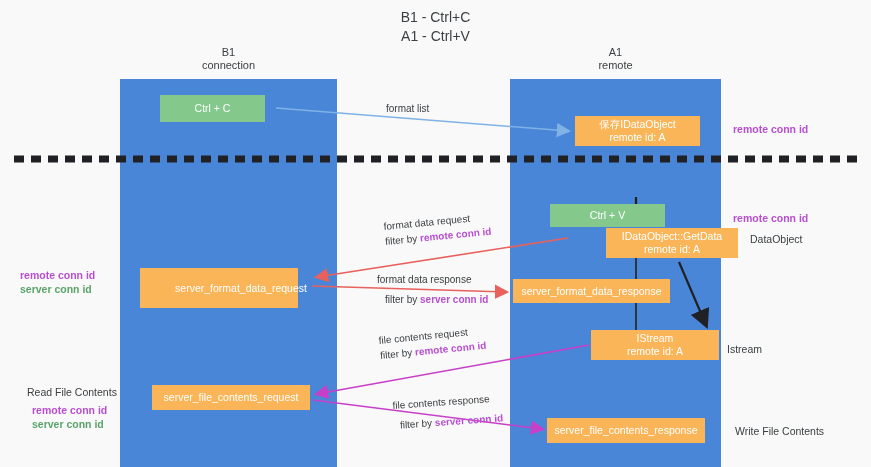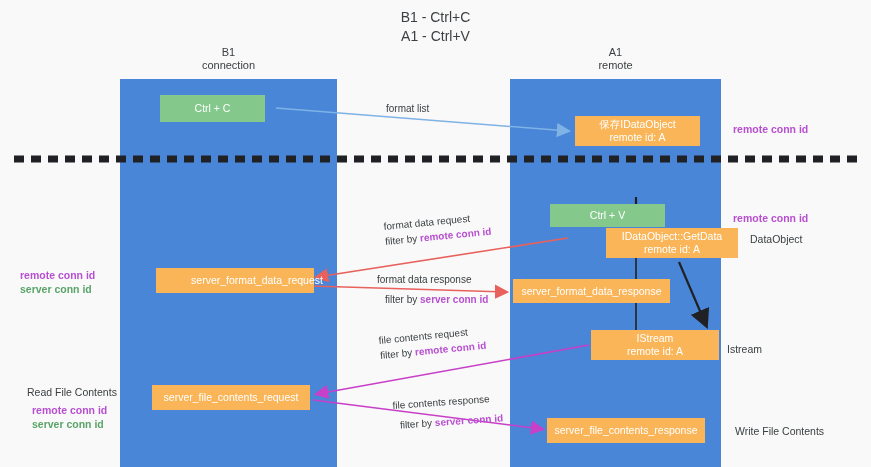--- a/index.html
+++ b/index.html
@@ -38,21 +38,21 @@
   }
   .box.green{background:#84c98b;}
   .box.orange{background:#f9b martensite;}
   .box.orange{background:#f9b košt;}
   .box.orange{background:#fab558;}
 
   #box-ctrlc{left:160px;top:95px;width:105px;height:27px;}
   #box-save-ido{left:575px;top:116px;width:125px;height:30px;}
   #box-ctrlv{left:550px;top:172px;width:115px;height:23px;margin-top:32px;}
   #box-getdata{left:570px;top:228px;width:132px;height:30px;margin-left:36px;}
-  #box-fmt-req{left:156px;top:268px;width:158px;height:25px;padding-left:44px;}
+  #box-fmt-req{left:140px;top:268px;width:158px;height:40px;padding-left:44px;}
   #box-fmt-res{left:513px;top:279px;width:157px;height:24px;}
   #box-istream{left:591px;top:330px;width:128px;height:30px;}
   #box-file-req{left:152px;top:385px;width:158px;height:25px;}
   #box-file-res{left:547px;top:418px;width:158px;height:25px;}
 
   
   .note{position:absolute;font-size:10.5px;line-height:14px;color:#3c4043;}
   .purple{color:#b84fd1;font-weight:bold;}
   .green-t{color:#5aa469;font-weight:bold;}
 

